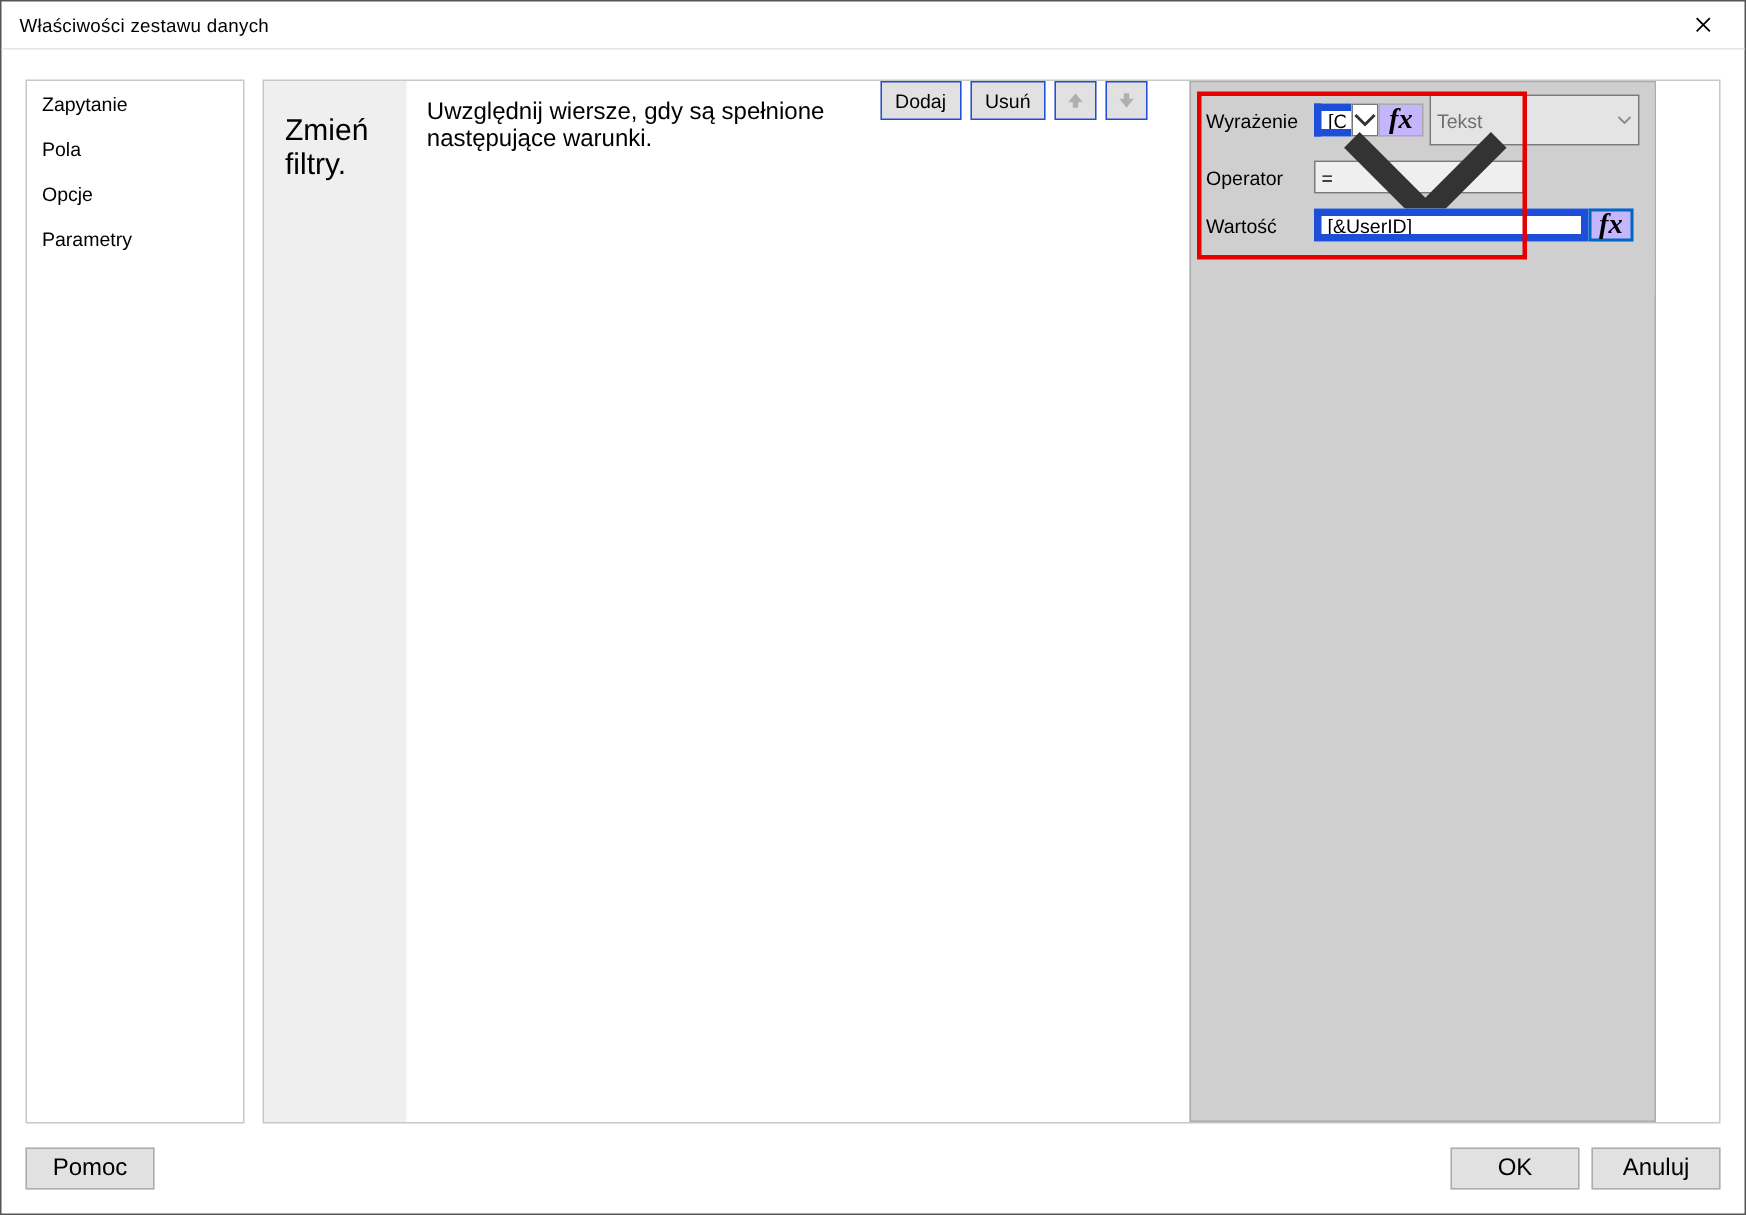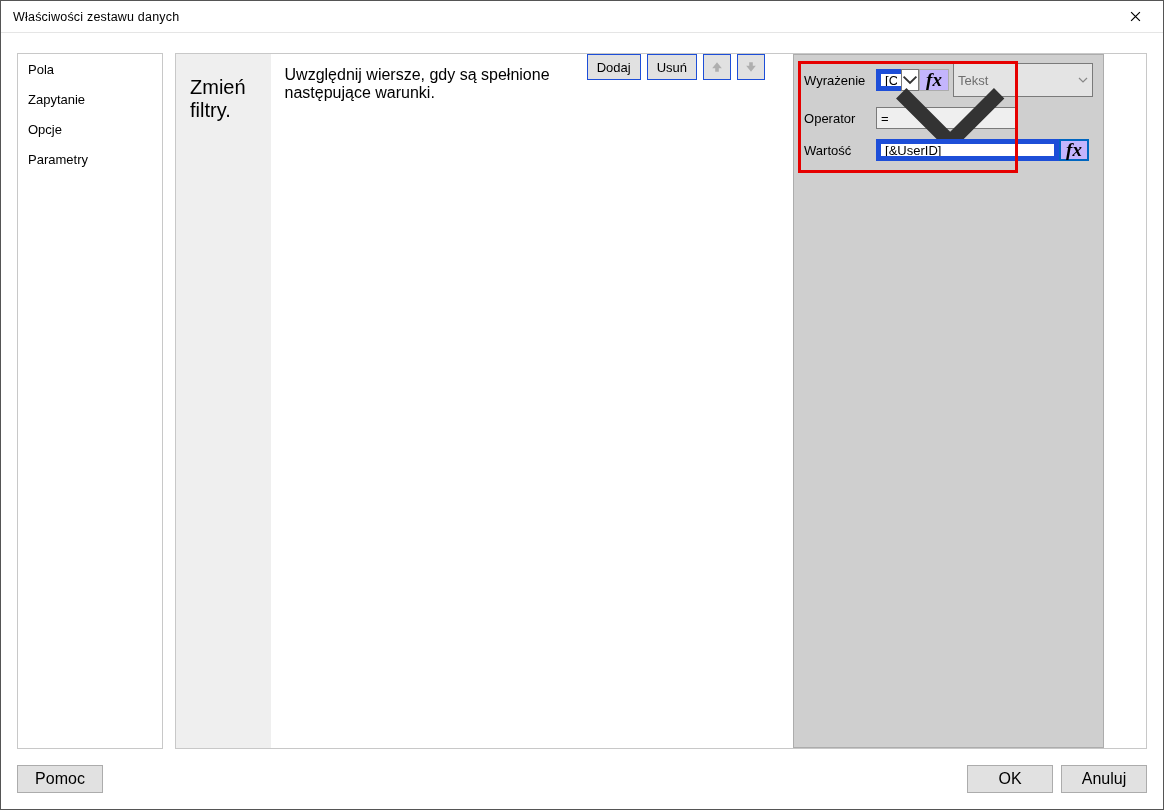--- a/index.html
+++ b/index.html
@@ -55,22 +55,22 @@
     <div class="title">Właściwości zestawu danych</div>
     <div class="close-btn">
       <svg viewBox="0 0 10 10">
           <path d="M1 1 L9 9 M9 1 L1 9" stroke="#000" stroke-width="1.1" fill="none"></path>
         </svg>
     </div>
   </div>
 
   <div class="content">
     <div class="sidebar">
+      <div class="side-item">Zapytanie</div>
       <div class="side-item">Pola</div>
-      <div class="side-item">Zapytanie</div>
       <div class="side-item">Opcje</div>
       <div class="side-item">Parametry</div>
     </div>
 
     <div class="main">
       <div class="main-header">Zmień filtry.</div>
       <div class="instr">Uwzględnij wiersze, gdy są spełnione następujące warunki.</div>
       <div class="toolbar">
         <div class="btn">Dodaj</div>
         <div class="btn">Usuń</div>

